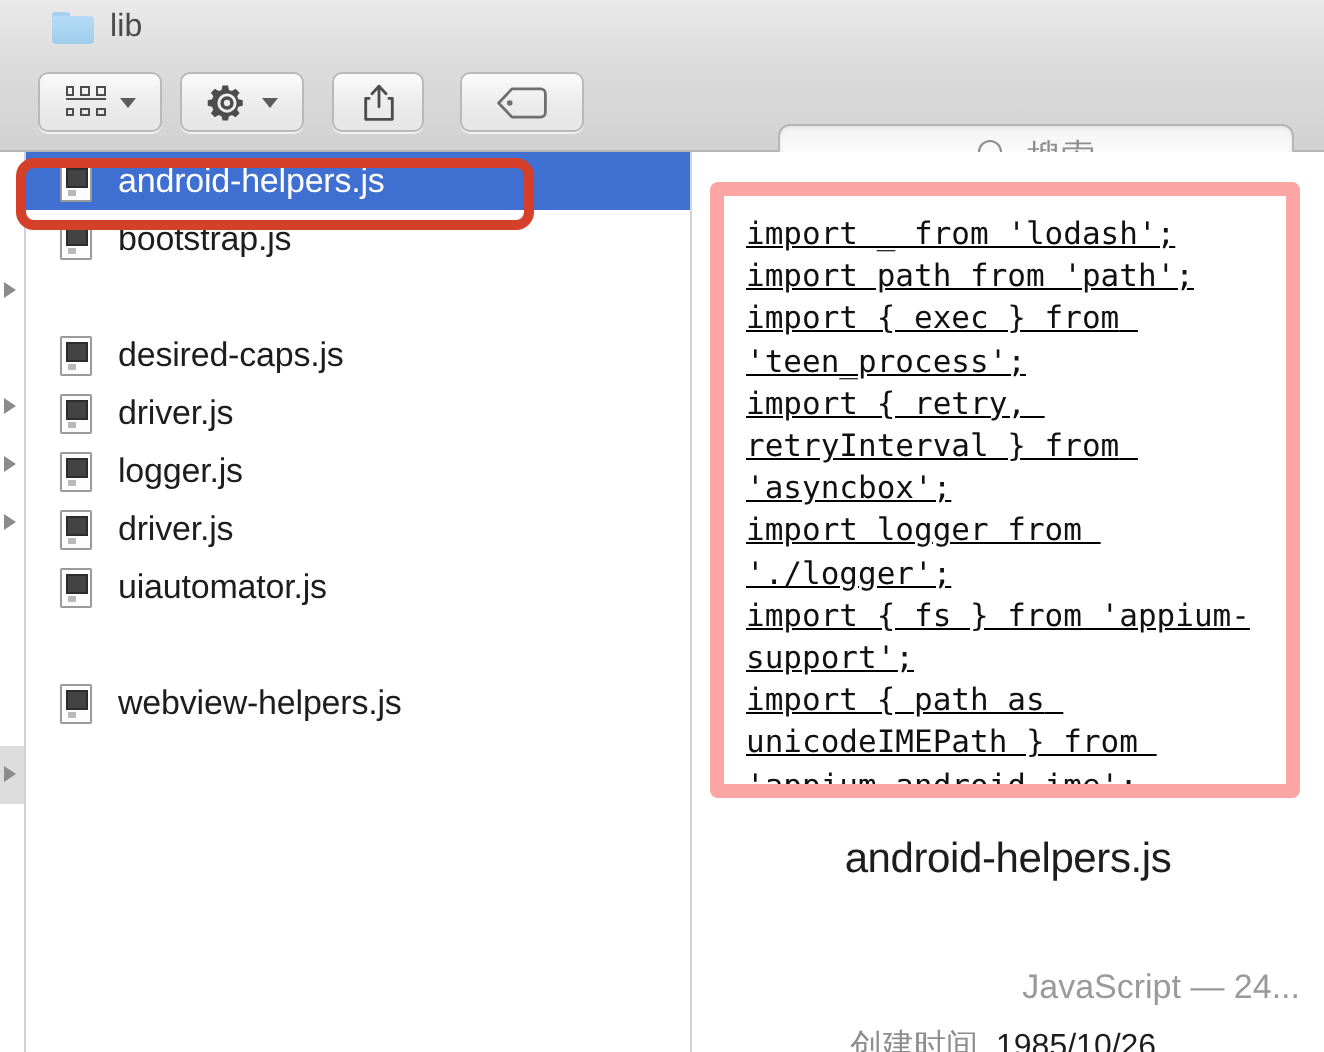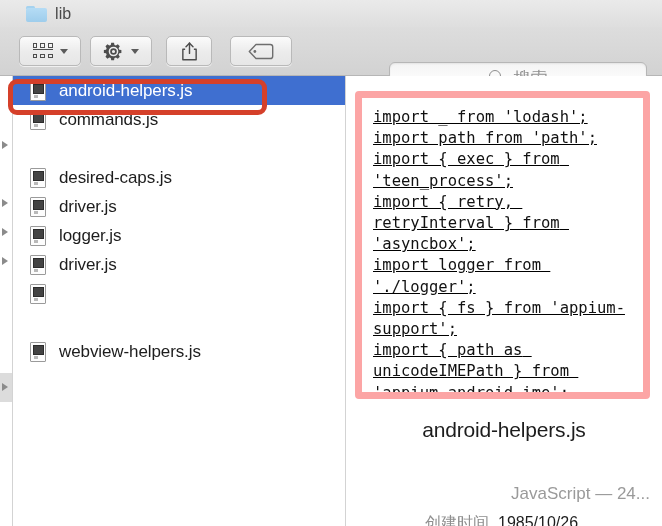--- a/index.html
+++ b/index.html
@@ -427,21 +427,21 @@
         <div class="frow selected" style="top: 0px;">
           <span class="icon-wrap">
             <span class="doc-icon"></span>
           </span>
           <span class="fname">android-helpers.js</span>
         </div>
         <div class="frow" style="top: 29px;">
           <span class="icon-wrap">
             <span class="doc-icon"></span>
           </span>
-          <span class="fname">commands.js</span>
+          <span class="fname">bootstrap.js</span>
         </div>
         <div class="frow" style="top: 87px;">
           <span class="icon-wrap">
             <span class="doc-icon"></span>
           </span>
           <span class="fname">desired-caps.js</span>
         </div>
         <div class="frow" style="top: 116px;">
           <span class="icon-wrap">
             <span class="doc-icon"></span>
@@ -457,20 +457,21 @@
         <div class="frow" style="top: 174px;">
           <span class="icon-wrap">
             <span class="doc-icon"></span>
           </span>
           <span class="fname">driver.js</span>
         </div>
         <div class="frow" style="top: 203px;">
           <span class="icon-wrap">
             <span class="doc-icon"></span>
           </span>
+          <span class="fname">uiautomator.js</span>
         </div>
         <div class="frow" style="top: 261px;">
           <span class="icon-wrap">
             <span class="doc-icon"></span>
           </span>
           <span class="fname">webview-helpers.js</span>
         </div>
       </div>
 
     <div class="col-preview">

